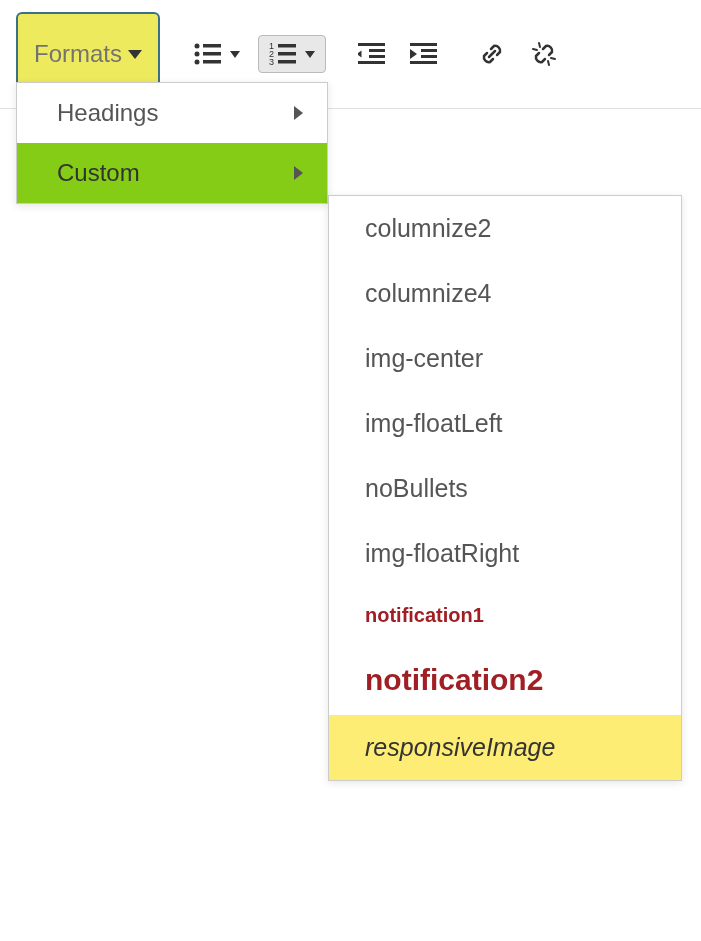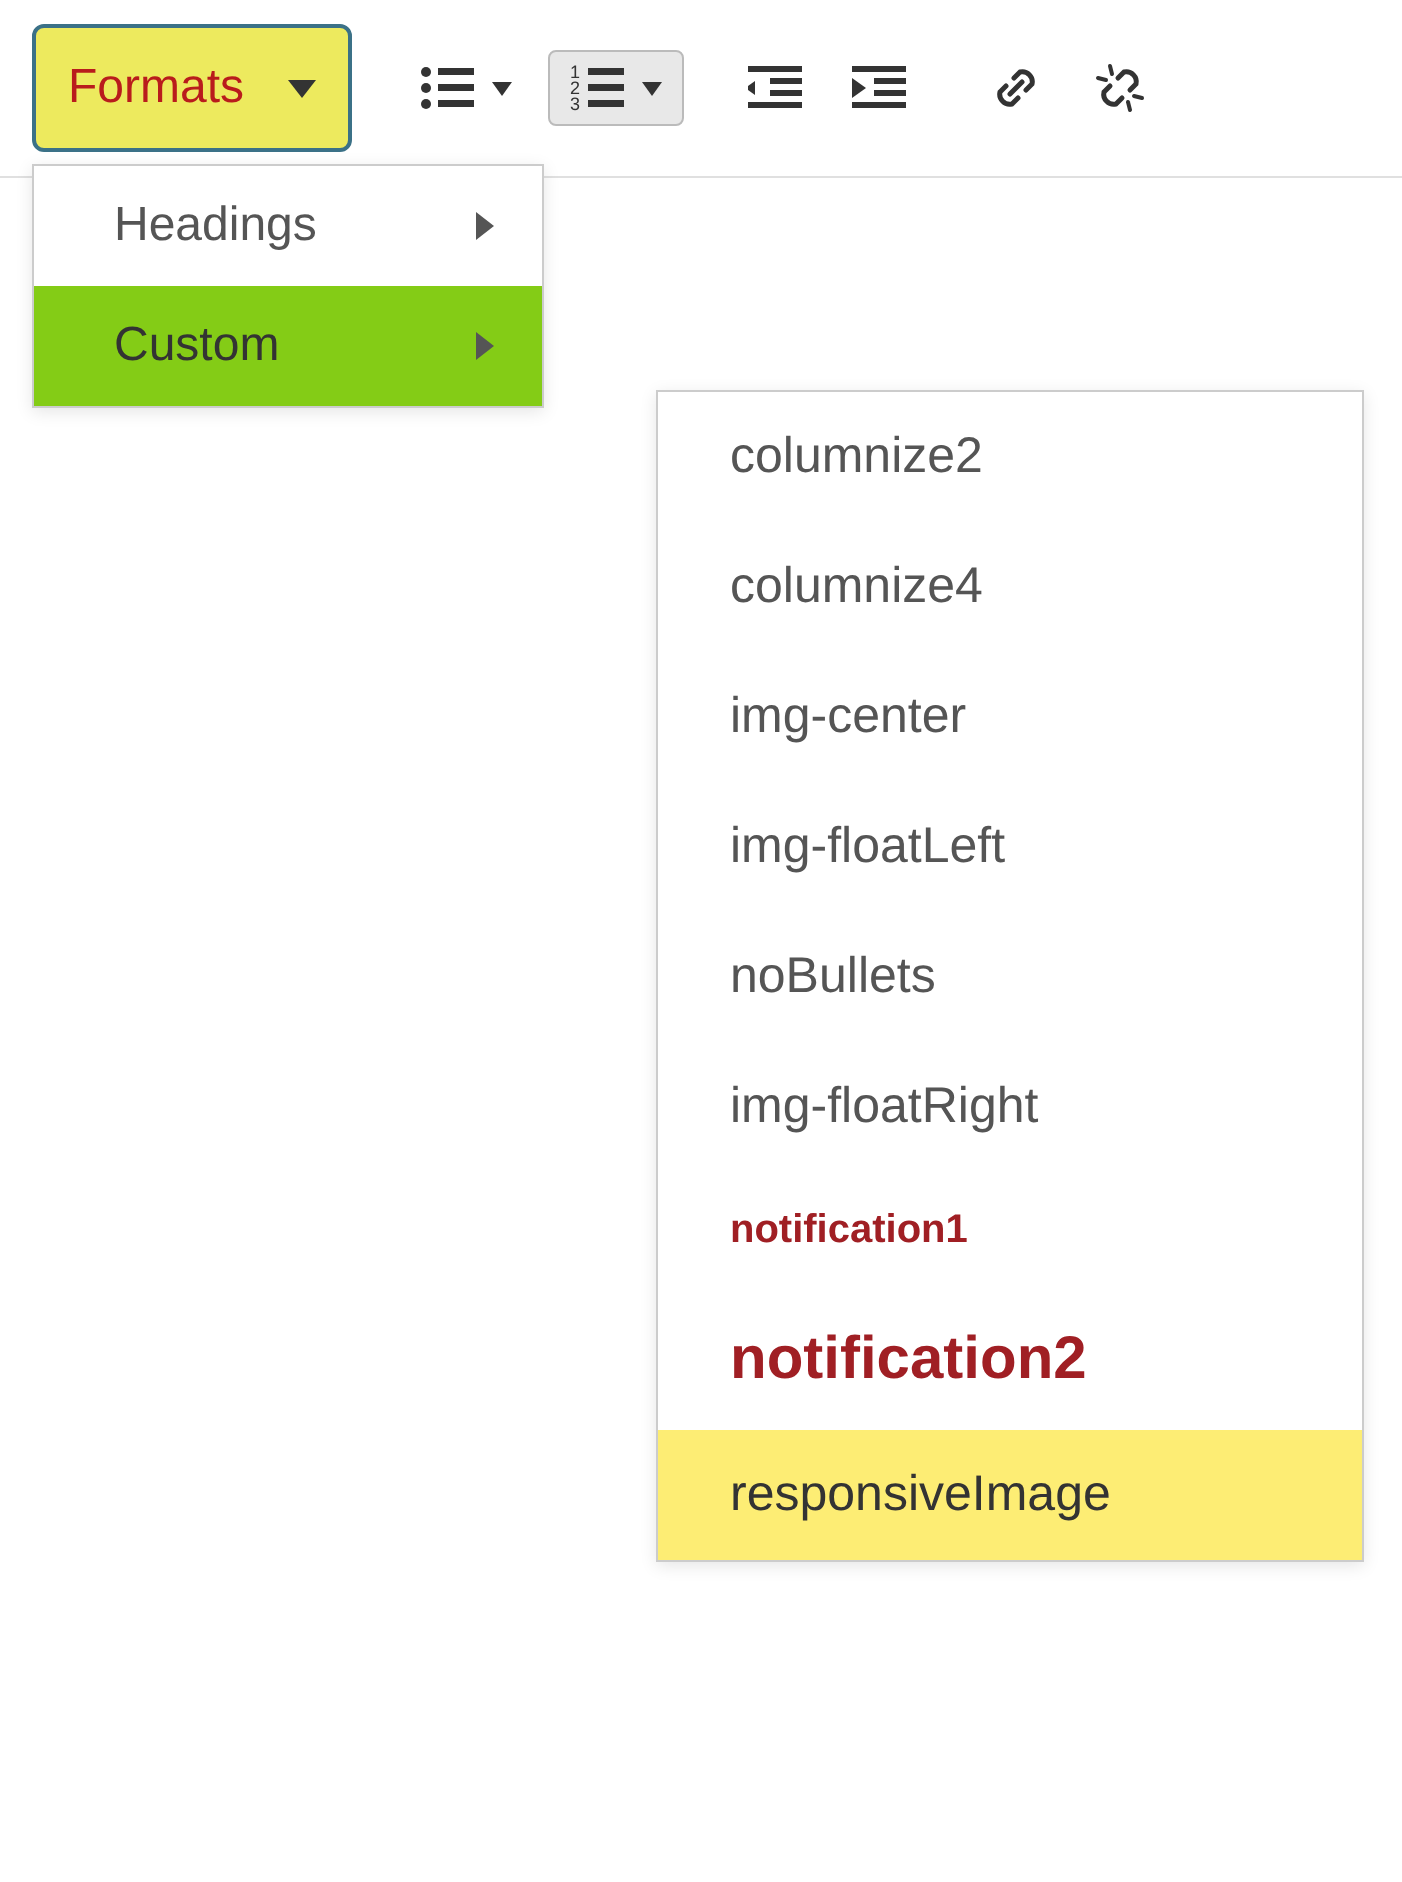--- a/index.html
+++ b/index.html
@@ -18,26 +18,26 @@
       display: flex;
       align-items: center;
       gap: 8px;
       padding: 12px 16px;
       border-bottom: 1px solid #e0e0e0;
     }
     .formats-btn {
       background: #edea5e;
       border: 2px solid #3b7187;
       border-radius: 6px;
-      padding: 16px 16px;
+      padding: 26px 16px;
       font-size: 24px;
-      color: #b91c1c;
-      display: flex;
-      align-items: center;
-      gap: 20px;
+      color: #737373;
+      display: flex;
+      align-items: center;
+      gap: 4px;
       cursor: pointer;
     }
     .caret-down {
       width: 0;
       height: 0;
       border-left: 7px solid transparent;
       border-right: 7px solid transparent;
       border-top: 9px solid #333;
       margin-left: 2px;
     }
@@ -71,21 +71,21 @@
       border-right: 5px solid transparent;
       border-top: 7px solid #333;
     }
     .dropdown-menu {
       position: absolute;
       top: 82px;
       left: 16px;
       background: #fff;
       border: 1px solid #ccc;
       box-shadow: 0 2px 8px rgba(0,0,0,0.1);
-      width: 256px;
+      width: 312px;
     }
     .menu-item {
       display: flex;
       align-items: center;
       justify-content: space-between;
       padding: 16px 24px 16px 40px;
       font-size: 24px;
       color: #555;
       cursor: pointer;
     }
@@ -121,20 +121,21 @@
       font-size: 20px;
     }
     .submenu-item.notification2 {
       color: #a01f24;
       font-weight: bold;
       font-size: 30px;
     }
     .submenu-item.highlighted {
       background: #fded74;
       color: #333;
+      font-style: italic;
     }
     svg {
       display: block;
     }
   </style>
 </head>
 <body>
 
 <div class="toolbar">
   <button class="formats-btn">

